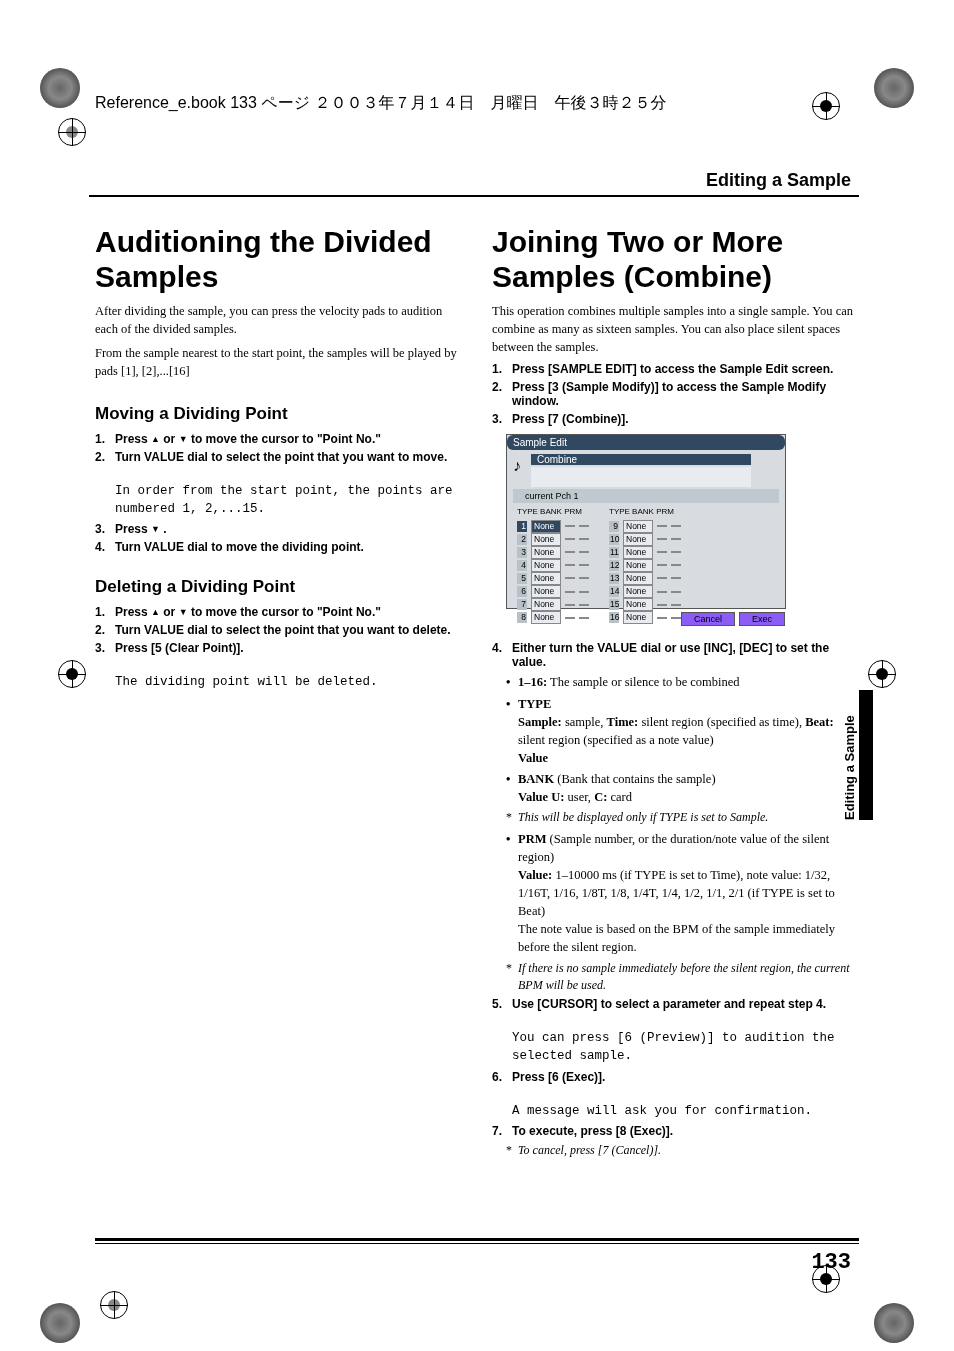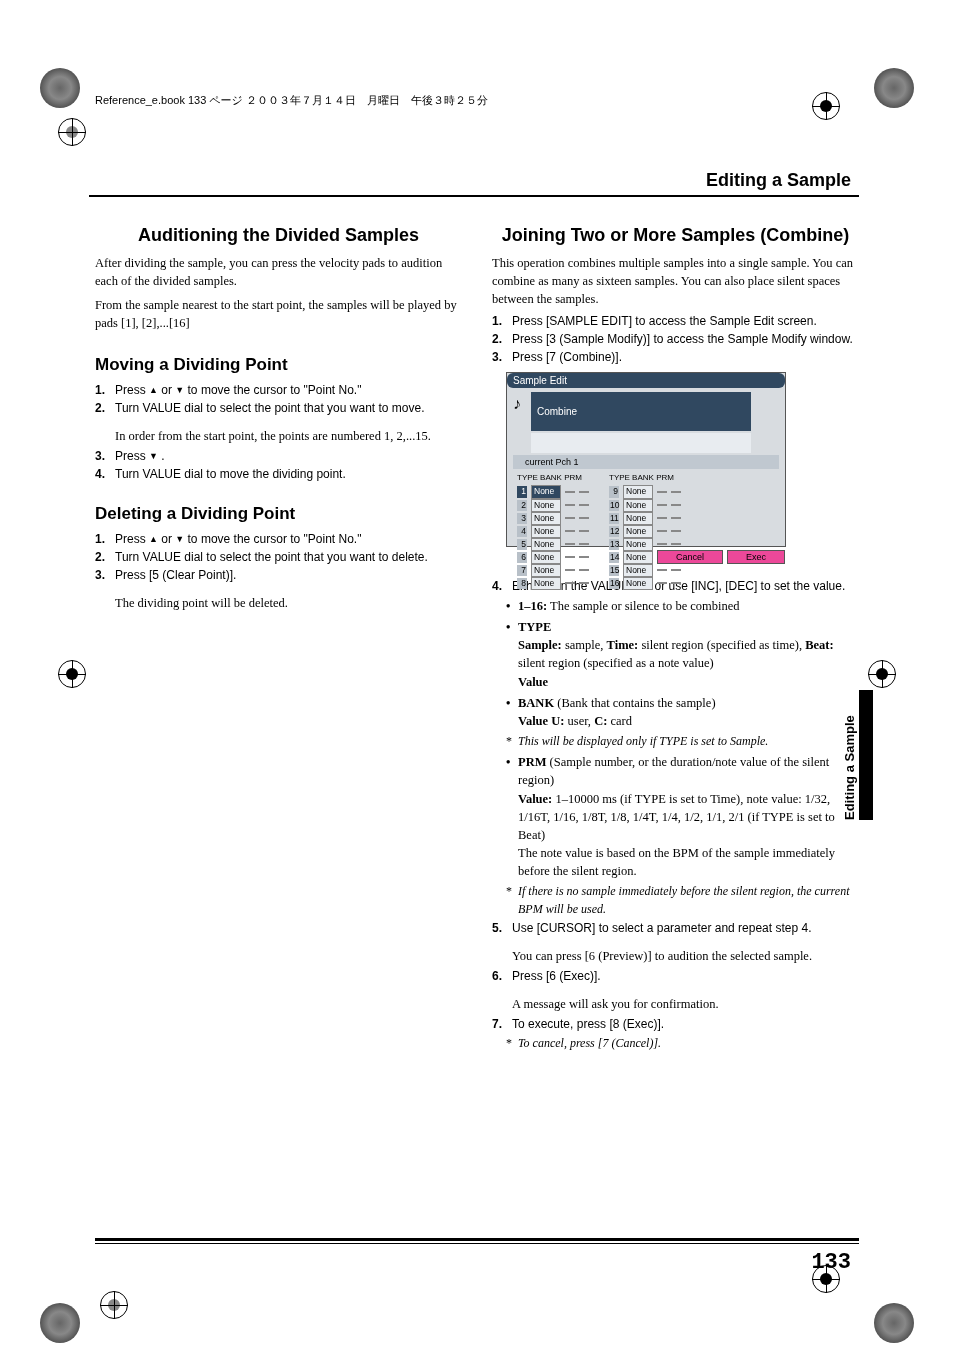--- a/index.html
+++ b/index.html
@@ -22,67 +22,67 @@
     position: absolute; display:flex; align-items:center; justify-content:center;
   }
   .reg-mark::before { content:""; width:28px; height:1px; background:#000; position:absolute; }
   .reg-mark::after { content:""; width:1px; height:28px; background:#000; position:absolute; }
   .reg-inner { width:12px; height:12px; border-radius:50%; background:#000; }
   .reg-light .reg-inner { background:#888; }
   .page-frame {
     position:absolute; left:95px; top:70px; width:764px; height:1211px;
   }
   .book-header {
-    position:absolute; left:95px; top:93px; font-size:11px; font-family: sans-serif;
+    position:absolute; left:95px; top:93px; font-size:16px; font-family: sans-serif;
   }
   .chapter-bar {
     position:absolute; right:0; top:100px; width:770px;
   }
   .chapter-title {
     font-family: Arial, sans-serif; font-weight:bold; font-size:18px;
     text-align:right; padding-right:8px; border-bottom:2px solid #000; padding-bottom:4px;
   }
   .columns {
     position:absolute; top:155px; left:0; width:764px; display:flex; gap:30px;
   }
   .col { width:367px; }
-  h1 { font-family: Arial, sans-serif; font-size:18px; font-weight:bold; margin-bottom:8px; line-height:1.15;text-align:center; }
+  h1 { font-family: Arial, sans-serif; font-size:30px; font-weight:bold; margin-bottom:8px; line-height:1.15; }
   h2 { font-family: Arial, sans-serif; font-size:17px; font-weight:bold; margin-top:23px; margin-bottom:8px; }
   p { font-size:12.5px; line-height:1.45; margin-bottom:6px; }
   .step { display:flex; margin-bottom:4px; font-family: Arial, sans-serif; font-size:12px; }
   .step-num { font-weight:bold; width:20px; flex-shrink:0; }
   .step-body { flex:1; }
-  .step-body .bold { font-weight:normal; }
-  .sub { font-family:Liberation Serif, serif; font-size:12.5px; margin-top:12px; margin-left:0; line-height:1.45; }
+  .step-body .bold { font-weight:bold; }
+  .sub { font-family:Liberation Mono, monospace; font-size:12.5px; margin-top:18px; margin-left:0; line-height:1.45; }
   .bullet { display:flex; margin:3px 0 3px 14px; font-size:12.5px; line-height:1.45; }
   .bullet-mark { width:12px; flex-shrink:0; font-weight:bold; }
   .note-star { display:flex; margin:3px 0 3px 14px; font-size:12px; font-style:italic; line-height:1.45; }
   .star-mark { width:12px; flex-shrink:0; font-style:normal; }
   .tri-up::before { content:"▲"; font-size:9px; vertical-align:1px; }
   .tri-down::before { content:"▼"; font-size:9px; vertical-align:1px; }
   .screenshot {
     width:280px; height:175px; margin:8px 0 8px 14px; background:#d8dce0;
     border:1px solid #555; position:relative; font-family:sans-serif; font-size:9px;
   }
   .shot-titlebar { background:#304860; color:#fff; padding:2px 6px; font-size:10px;border-radius:6px; }
-  .shot-combine { background:#304860; color:#fff; padding:14px 6px; margin:4px 6px 2px 24px; width:220px; font-size:10px;}
+  .shot-combine { background:#304860; color:#fff; padding:0 6px; margin:4px 6px 2px 24px; width:220px; font-size:10px;}
   .shot-waveform { height:20px; background:#e8ecf0; margin:0 6px 2px 24px; width:220px; position:relative;}
   .shot-audio-icon { position:absolute; left:6px; top:22px; font-size:16px; }
   .shot-current { background:#c0c8d0; padding:2px 12px; margin:2px 6px; font-size:9px; }
   .shot-table { display:flex; gap:20px; margin:4px 10px; }
   .shot-col { font-size:8.5px; line-height:1.3; }
   .shot-col-header { font-size:8px; margin-bottom:2px; }
   .shot-row { display:flex; gap:4px; align-items:center; }
   .shot-idx { width:10px; text-align:right; background:#b8c0c8; padding:0 1px;}
   .shot-idx.sel { background:#304860; color:#fff; }
   .shot-type { width:30px; background:#e8ecf0; border:1px solid #888; padding:0 2px;}
   .shot-type.sel { background:#304860; color:#fff; }
   .shot-bp { width:10px; background:#e8ecf0; border:1px solid #888;}
   .shot-bottom { position:absolute; bottom:-18px; right:0; display:flex; gap:4px; }
-  .shot-btn { background:#ec4899; border:1px solid #555; padding:1px 18px; font-size:9px; }
+  .shot-btn { background:#8b5cf6; border:1px solid #555; padding:1px 12px; font-size:9px; }
   .side-tab {
     position:absolute; right:-14px; top:620px; width:14px; height:130px;
     background:#000;
   }
   .side-text {
     position:absolute; right:2px; top:600px; font-family: Arial, sans-serif;
     font-weight:bold; font-size:13px; writing-mode:vertical-rl; transform:rotate(180deg);
     height:150px;
   }
   .page-num {

